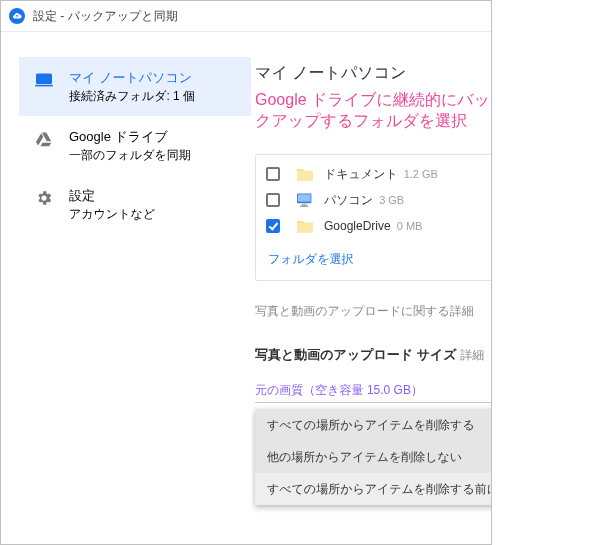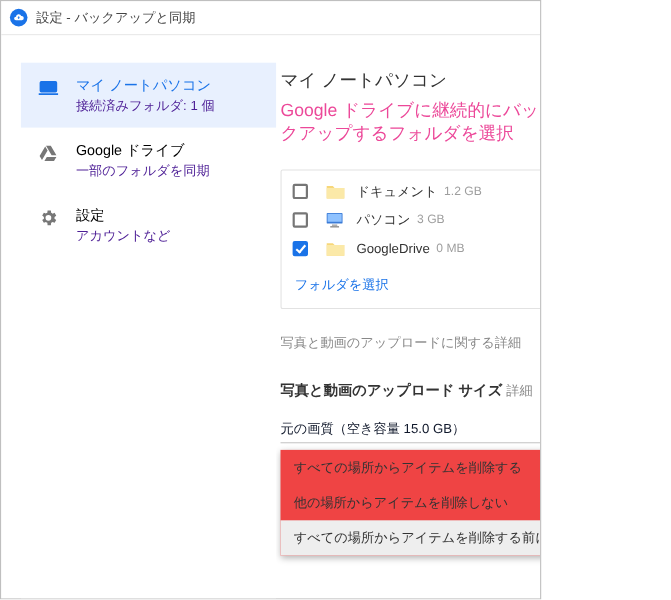--- a/index.html
+++ b/index.html
@@ -12,21 +12,21 @@
 
   .body{position:absolute;left:18px;top:56px;right:0;bottom:0;display:flex}
 
   .sidebar{width:232px;flex:none;background:#fff}
   .side-item{display:flex;padding:12px 14px;cursor:pointer}
   .side-item.active{background:#e8f0fe}
   .side-item .ic{width:22px;height:18px;flex:none;margin-right:14px;margin-top:2px;display:flex;align-items:center;justify-content:center}
   .side-item .tx .t1{font-size:13px;color:#000000;line-height:17px}
   .side-item.active .tx .t1{color:#1a73e8}
   .side-item.active .ic svg{fill:#1a73e8;stroke:#1a73e8}
-  .side-item .tx .t2{font-size:12px;color:#4c1d95;line-height:16px;margin-top:2px}
+  .side-item .tx .t2{font-size:12px;color:#000000;line-height:16px;margin-top:2px}
 
   .main{flex:1;position:relative;padding:0 0 0 4px;overflow:hidden}
 
   .hdr{padding:6px 0 8px 0}
   .hdr .h1{font-size:16px;color:#333}
   .hdr .h2{font-size:16px;color:#ec4899;margin-top:6px}
 
   .folders{margin-top:14px;border:1px solid #e2e2e2;border-radius:2px;width:280px;padding-top:6px;padding-bottom:8px}
   .folder-row{display:flex;align-items:center;height:26px;padding:0 10px}
   .cb{width:14px;height:14px;border:2px solid #767676;border-radius:2px;box-sizing:border-box;margin-right:14px;flex:none;position:relative;cursor:pointer}
@@ -37,24 +37,24 @@
   .fsize{font-size:11px;color:#9e9e9e;margin-left:6px}
   .choose{padding:12px 0 4px 12px}
   .choose span{color:#1a73e8;font-size:12px;cursor:pointer}
 
   .section-link{font-size:12px;color:#888;margin-top:22px}
 
   .upload-hdr{margin-top:26px}
   .upload-hdr .b{font-size:13px;font-weight:bold;color:#333}
   .upload-hdr .l{font-size:12px;color:#888;margin-left:0}
 
-  .dropdown{margin-top:14px;width:284px;height:24px;border-bottom:1px solid #c8c8c8;display:flex;align-items:center;justify-content:space-between;cursor:pointer;font-size:12px;color:#0f172a}
+  .dropdown{margin-top:14px;width:284px;height:24px;border-bottom:1px solid #c8c8c8;display:flex;align-items:center;justify-content:space-between;cursor:pointer;font-size:12px;color:#8b5cf6}
   .dropdown .arrow{width:0;height:0;border-left:5px solid transparent;border-right:5px solid transparent;border-top:5px solid #666;margin-right:4px}
 
-  .menu{margin-top:6px;width:310px;background:#ef4444;box-shadow:0 2px 6px rgba(0,0,0,.3);position:relative}
+  .menu{margin-top:6px;width:310px;background:#e5e5e5;box-shadow:0 2px 6px rgba(0,0,0,.3);position:relative}
   .menu-item{height:32px;display:flex;align-items:center;padding:0 12px;font-size:12px;color:#333;cursor:pointer}
   .menu-item.hi{background:#eeeeee}
   .cursor{position:absolute;right:14px;bottom:8px;pointer-events:none}
 
   
   .folder-svg{width:20px;height:16px}
 </style>
 </head>
 <body>
 

